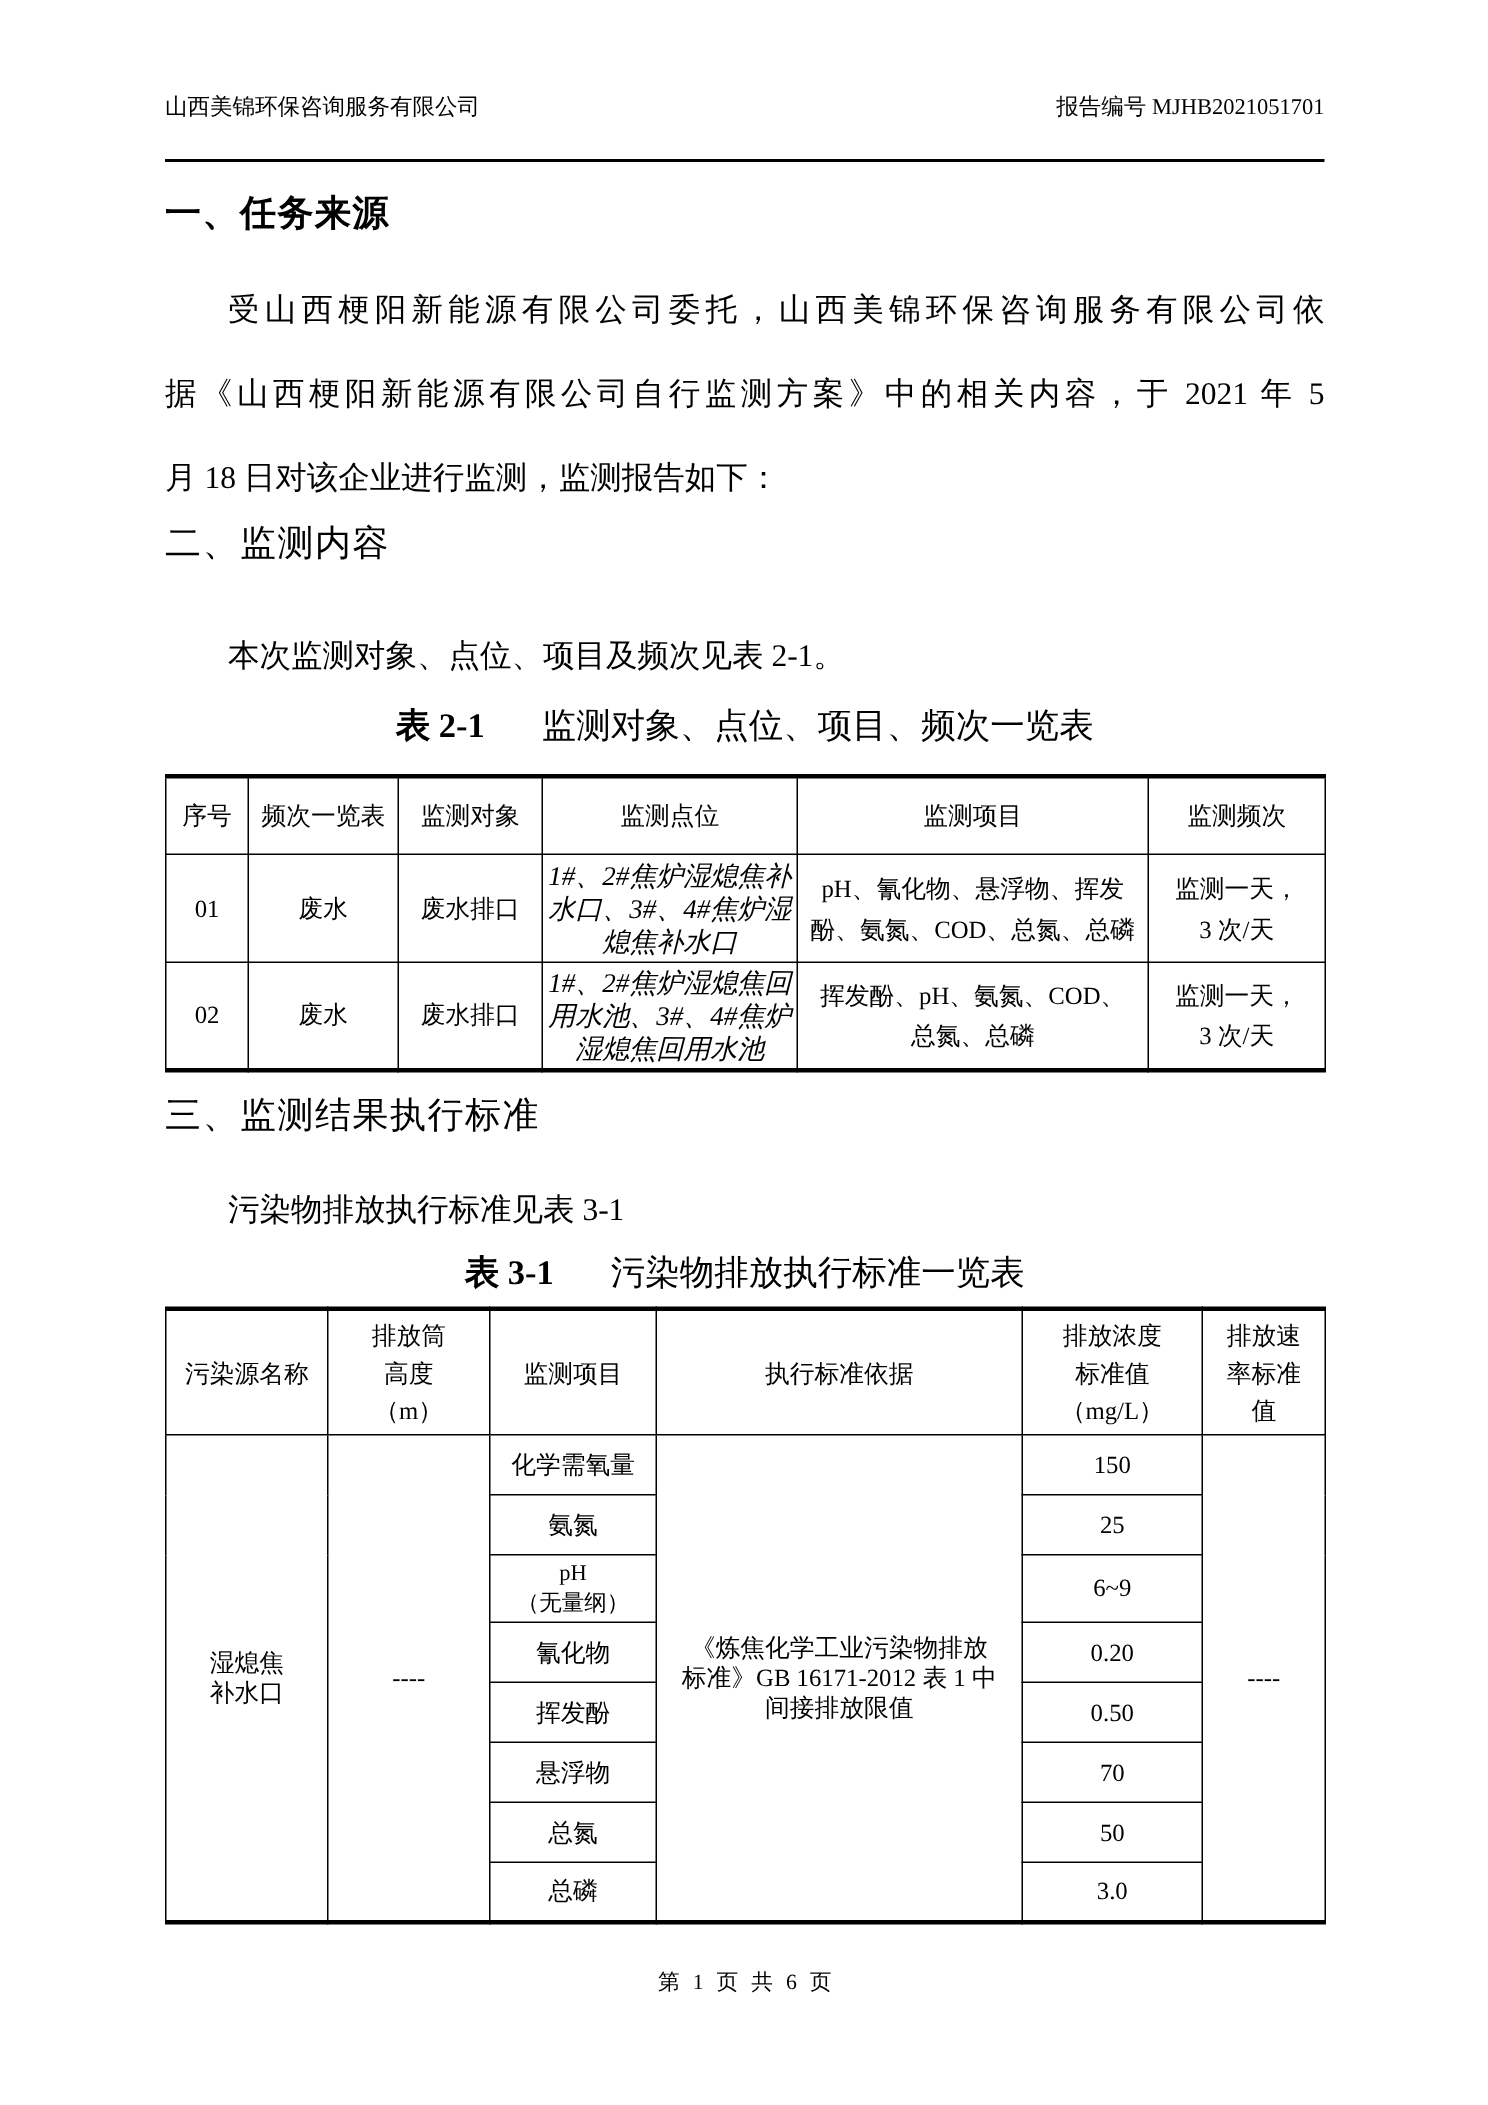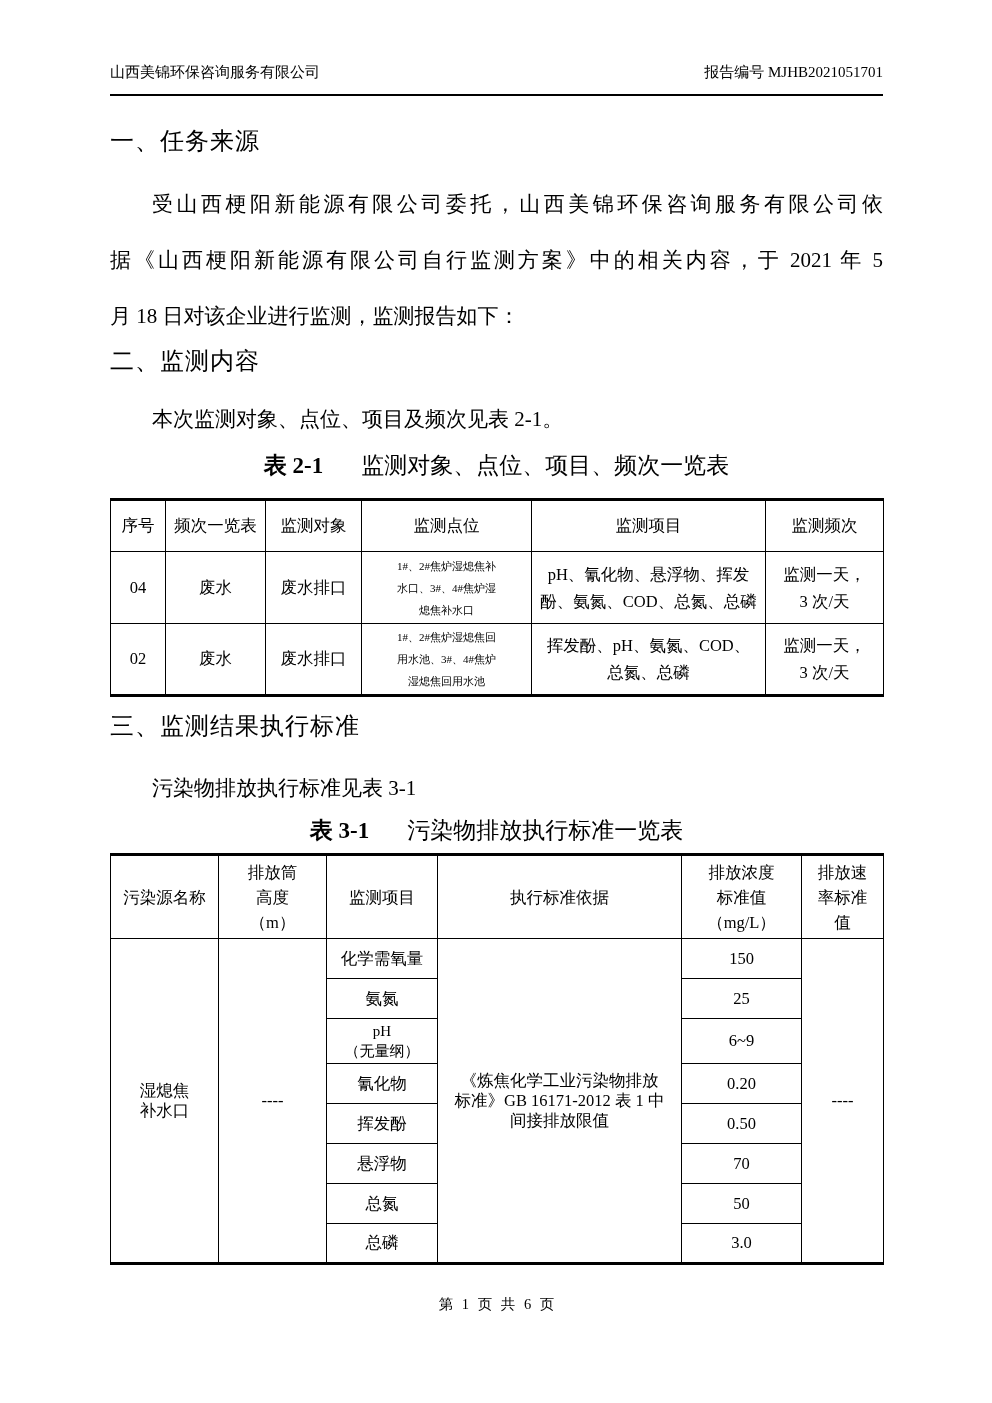--- a/index.html
+++ b/index.html
@@ -8,37 +8,37 @@
     width: 992px; height: 1403px; overflow: hidden;
     color: #000;
     font-family: "Liberation Serif", "DejaVu Serif", serif;
   }
   .page { width: 992px; height: 1403px; padding: 62px 109px 0 110px; }
 
   
   .doc-header {
     display: flex; justify-content: space-between; align-items: flex-end;
     font-size: 15px; line-height: 20px;
-    padding-bottom: 12px; border-bottom: 2px solid #000;
+    padding-bottom: 24px; border-bottom: 2px solid #000;
   }
 
   
   .sec-title { font-size: 24px; line-height: 30px; font-weight: 400; letter-spacing: 1px; }
-  .t1 { margin-top: 30px; }
+  .t1 { margin-top: 20px; font-weight: bold; }
   .t2 { margin-top: 2px; }
   .t3 { margin-top: 14px; }
 
   
   .para { margin-top: 20px; font-size: 21px; }
   .pline { line-height: 56px; }
   .pline.j { text-align: justify; text-align-last: justify; }
   .ind { text-indent: 2em; }
 
   .body-line { font-size: 21px; line-height: 30px; }
-  .b2 { margin-top: 28px; }
+  .b2 { margin-top: 44px; }
   .b3 { margin-top: 32px; }
 
   
   .caption { text-align: center; font-size: 23px; line-height: 24px; }
   .cap21 { margin-top: 20px; }
   .cap31 { margin-top: 16px; }
   .cap-label { font-weight: 700; margin-right: 38px; }
 
   
   table {
@@ -50,21 +50,21 @@
   th, td {
     border: 1px solid #000; text-align: center; vertical-align: middle;
     font-weight: 400; padding: 2px 3px; line-height: 26px;
   }
   .pre { white-space: pre-line; }
 
   .t21 { margin-top: 20px; }
   .t21 th { height: 52px; }
   .t21 .r1 td { height: 72px; }
   .t21 .r2 td { height: 68px; }
-  .c-point { font-size: 11px; line-height: 22px; }
+  .c-point { font-size: 18px; line-height: 22px; font-style: italic; }
   .c-items, .c-freq { line-height: 27px; }
 
   .t31 { margin-top: 10px; }
   .t31 th { height: 84px; line-height: 25px; }
   .t31 td { height: 40px; line-height: 20px; }
   .src-cell { line-height: 58px; }
   .basis-cell { line-height: 28px; }
   .ph-cell { font-size: 15px; line-height: 18px; }
 
   
@@ -110,21 +110,21 @@
     <tbody>
         <tr>
       <th>序号</th>
       <th>频次一览表</th>
       <th>监测对象</th>
       <th>监测点位</th>
       <th>监测项目</th>
       <th>监测频次</th>
     </tr>
     <tr class="r1">
-      <td>04</td>
+      <td>01</td>
       <td>废水</td>
       <td>废水排口</td>
       <td class="pre c-point">1#、2#焦炉湿熄焦补
 水口、3#、4#焦炉湿
 熄焦补水口</td>
       <td class="pre c-items">pH、氰化物、悬浮物、挥发
 酚、氨氮、COD、总氮、总磷</td>
       <td class="pre c-freq">监测一天，
 3 次/天</td>
     </tr>

